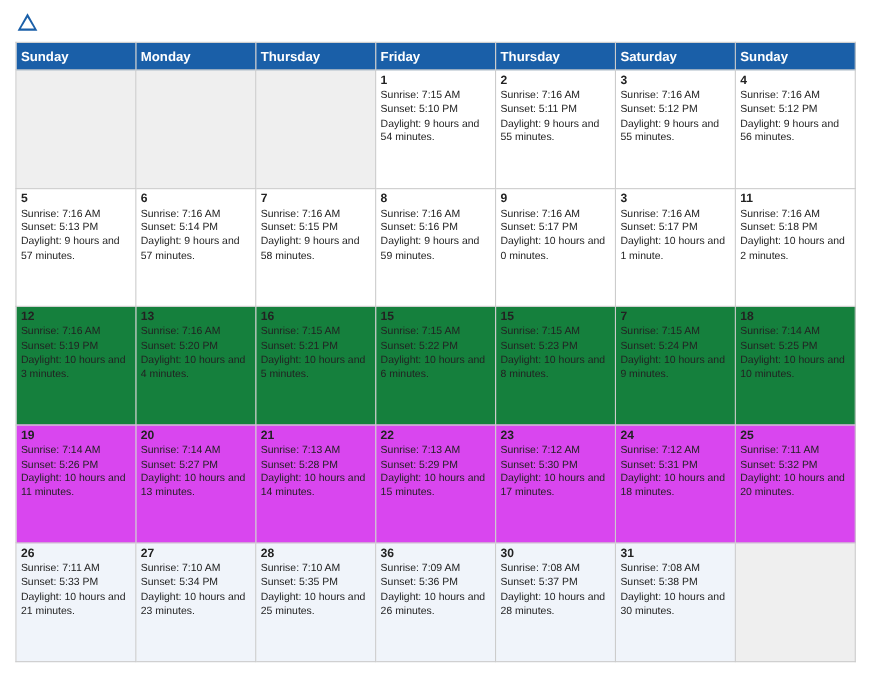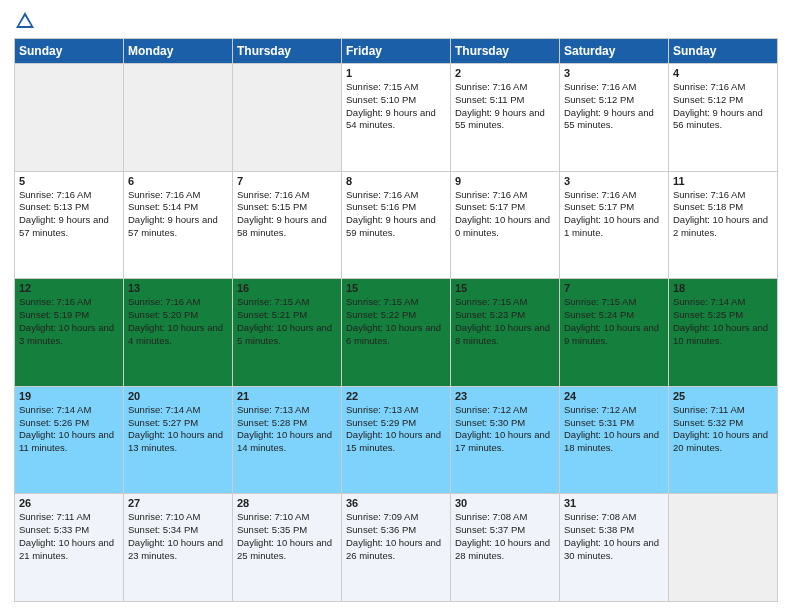--- a/index.html
+++ b/index.html
@@ -86,21 +86,21 @@
     .day-info {
       font-size: 9.5px;
       line-height: 1.35;
       color: #222;
     }
     tr:nth-child(even) td:not(.empty) {
       background: #f9f9f9;
     }
     .calendar tr:nth-child(2) td { background: #fff; }
     .calendar tr:nth-child(3) td { background: #15803d; }
-    .calendar tr:nth-child(4) td { background: #7dd3fc; }
+    .calendar tr:nth-child(4) td { background: #d946ef; }
     .calendar tr:nth-child(5) td { background: #f0f4fa; }
     .calendar tr:nth-child(6) td { background: #fff; }
     .calendar tr:nth-child(7) td { background: #f0f4fa; }
     .calendar td.empty { background: #efefef !important; }
   </style>
 </head>
 <body>
 
 <div class="page">
   <div class="header">

